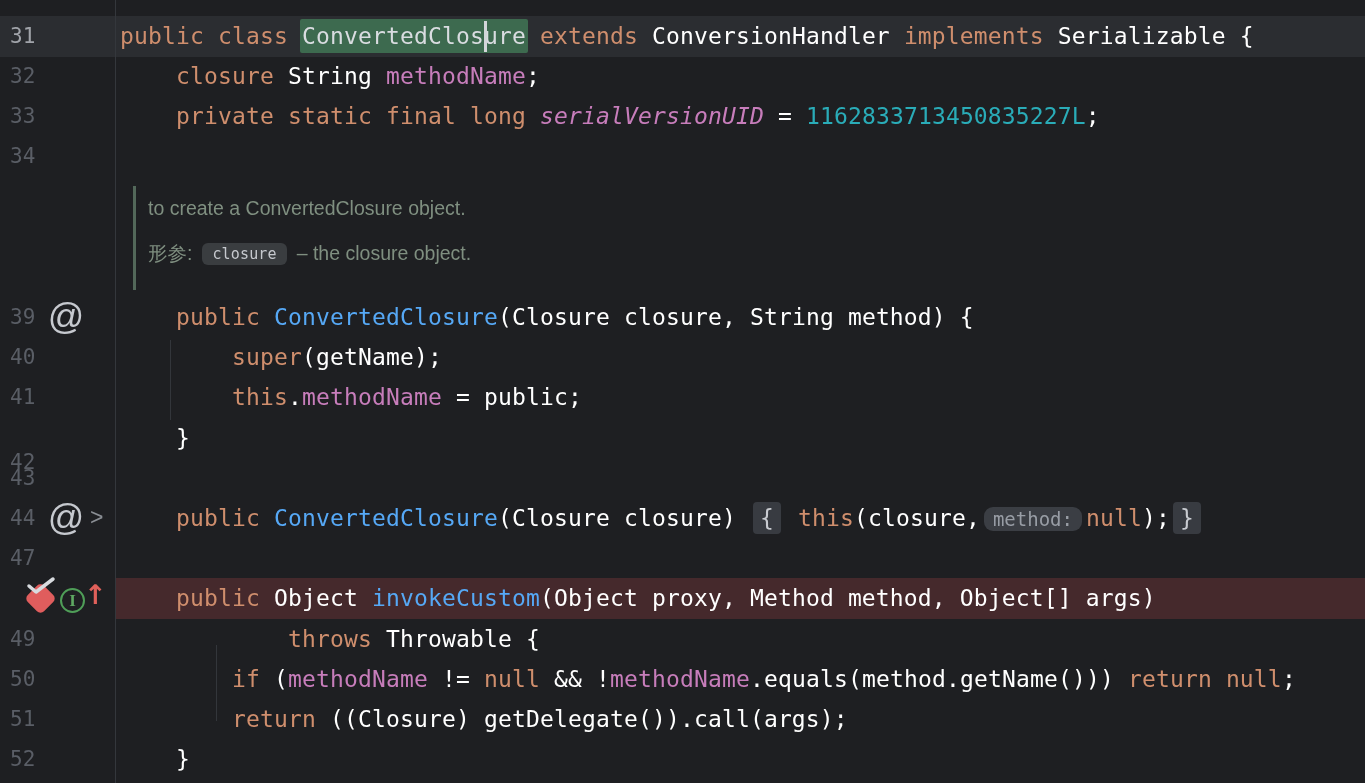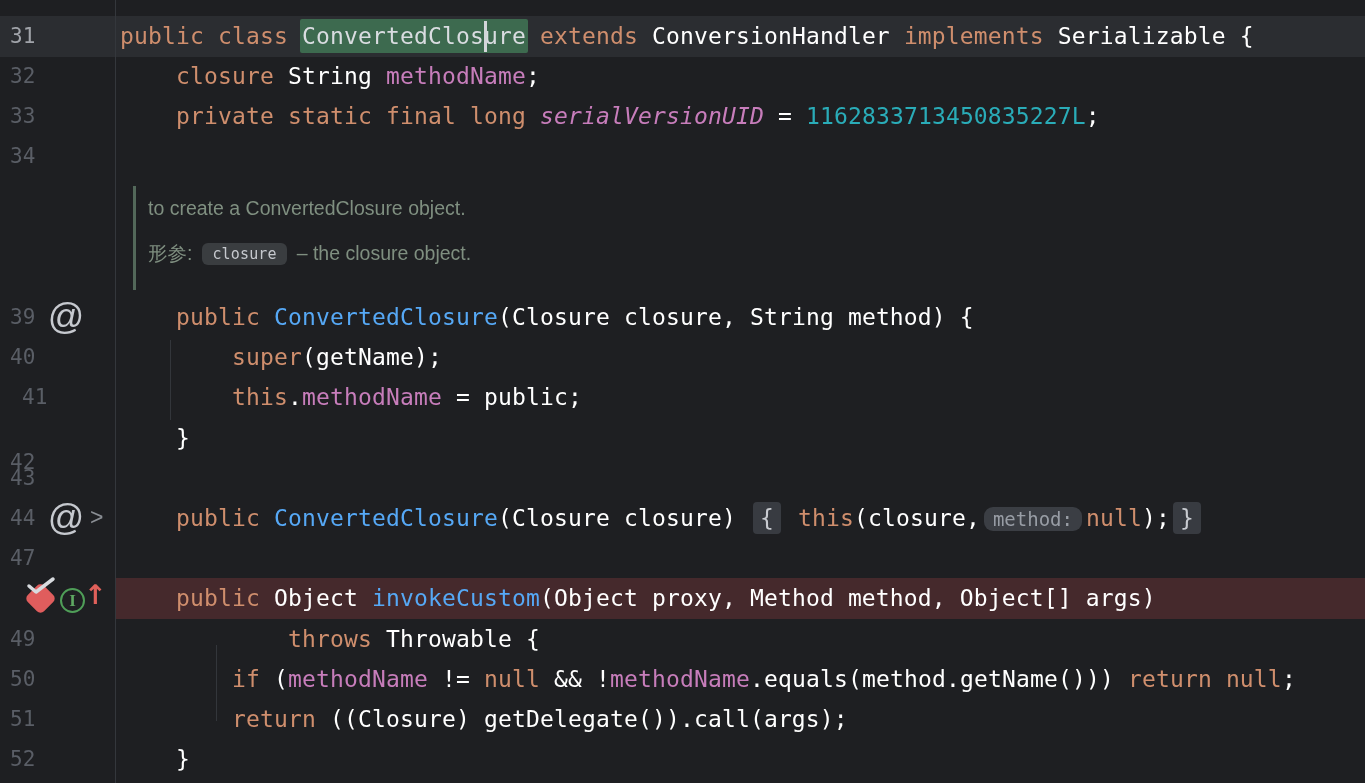--- a/index.html
+++ b/index.html
@@ -66,21 +66,21 @@
       <div class="code-line" style="top: 55.8px;"><span class="d">    </span><span class="kw">closure</span><span class="d"> String </span><span class="fld">methodName</span><span class="d">;</span></div>
       <div class="lnum" style="top: 96px;">33</div>
       <div class="code-line" style="top: 96px;"><span class="d">    </span><span class="kw">private static final long</span><span class="d"> </span><span class="sfld">serialVersionUID</span><span class="d"> = </span><span class="num">1162833713450835227L</span><span class="d">;</span></div>
       <div class="lnum" style="top: 136.2px;">34</div>
       <div class="code-line" style="top: 136.2px;"></div>
       <div class="lnum" style="top: 297px;">39</div>
       <div class="g-at" style="top: 297px;">@</div>
       <div class="code-line" style="top: 297px;"><span class="d">    </span><span class="kw">public</span><span class="d"> </span><span class="m">ConvertedClosure</span><span class="d">(Closure closure, String method) {</span></div>
       <div class="lnum" style="top: 337.2px;">40</div>
       <div class="code-line" style="top: 337.2px;"><span class="d">        </span><span class="kw">super</span><span class="d">(getName);</span></div>
-      <div class="lnum" style="top: 377.4px; margin-left: 12px;">41</div>
+      <div class="lnum" style="top: 377.4px;">41</div>
       <div class="code-line" style="top: 377.4px;"><span class="d">        </span><span class="kw">this</span><span class="d">.</span><span class="fld">methodName</span><span class="d"> = public;</span></div>
       <div class="lnum" style="top: 442px;">42</div>
       <div class="code-line" style="top: 417.6px;"><span class="d">    }</span></div>
       <div class="lnum" style="top: 457.8px;">43</div>
       <div class="code-line" style="top: 457.8px;"></div>
       <div class="lnum" style="top: 498px;">44</div>
       <div class="g-at" style="top: 498px;">@</div>
       <div class="g-fold" style="top: 498px;">&gt;</div>
       <div class="code-line" style="top: 498px;"><span class="d">    </span><span class="kw">public</span><span class="d"> </span><span class="m">ConvertedClosure</span><span class="d">(Closure closure) </span><span class="fold">{</span><span class="kw"> this</span><span class="d">(closure,</span><span class="inlay">method:</span><span class="kw">null</span><span class="d">);</span><span class="fold">}</span></div>
       <div class="lnum" style="top: 538.2px;">47</div>

